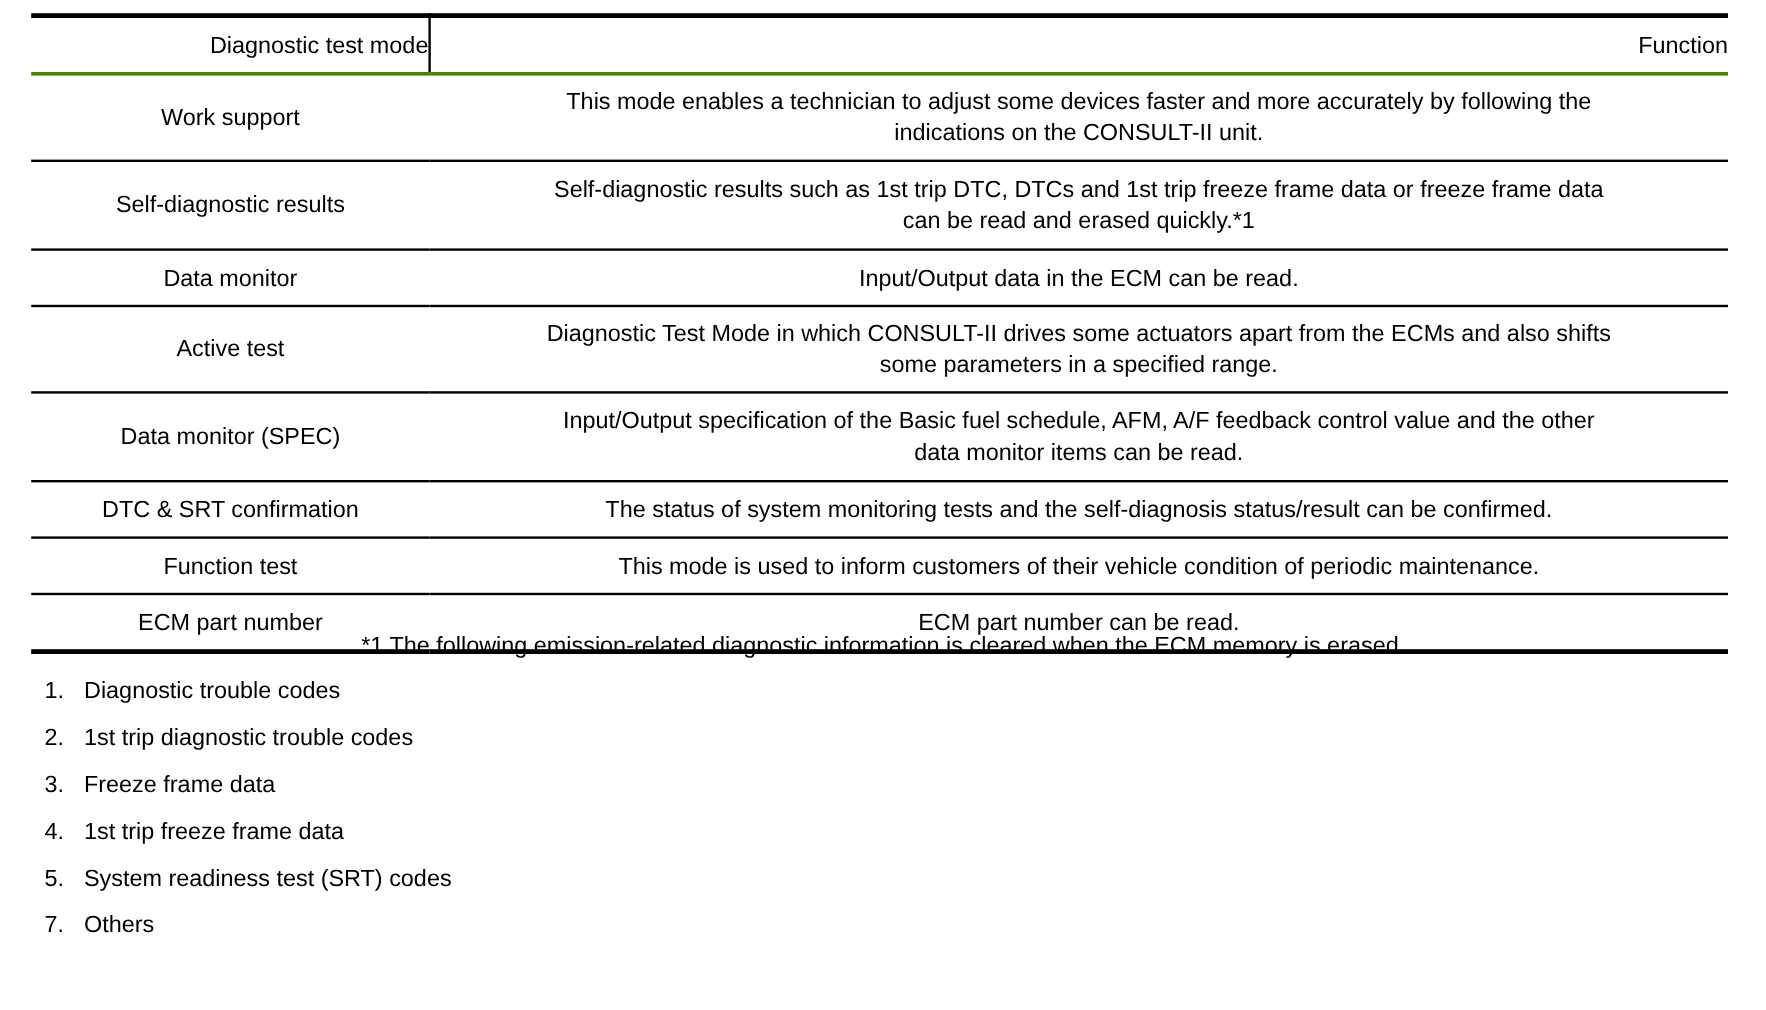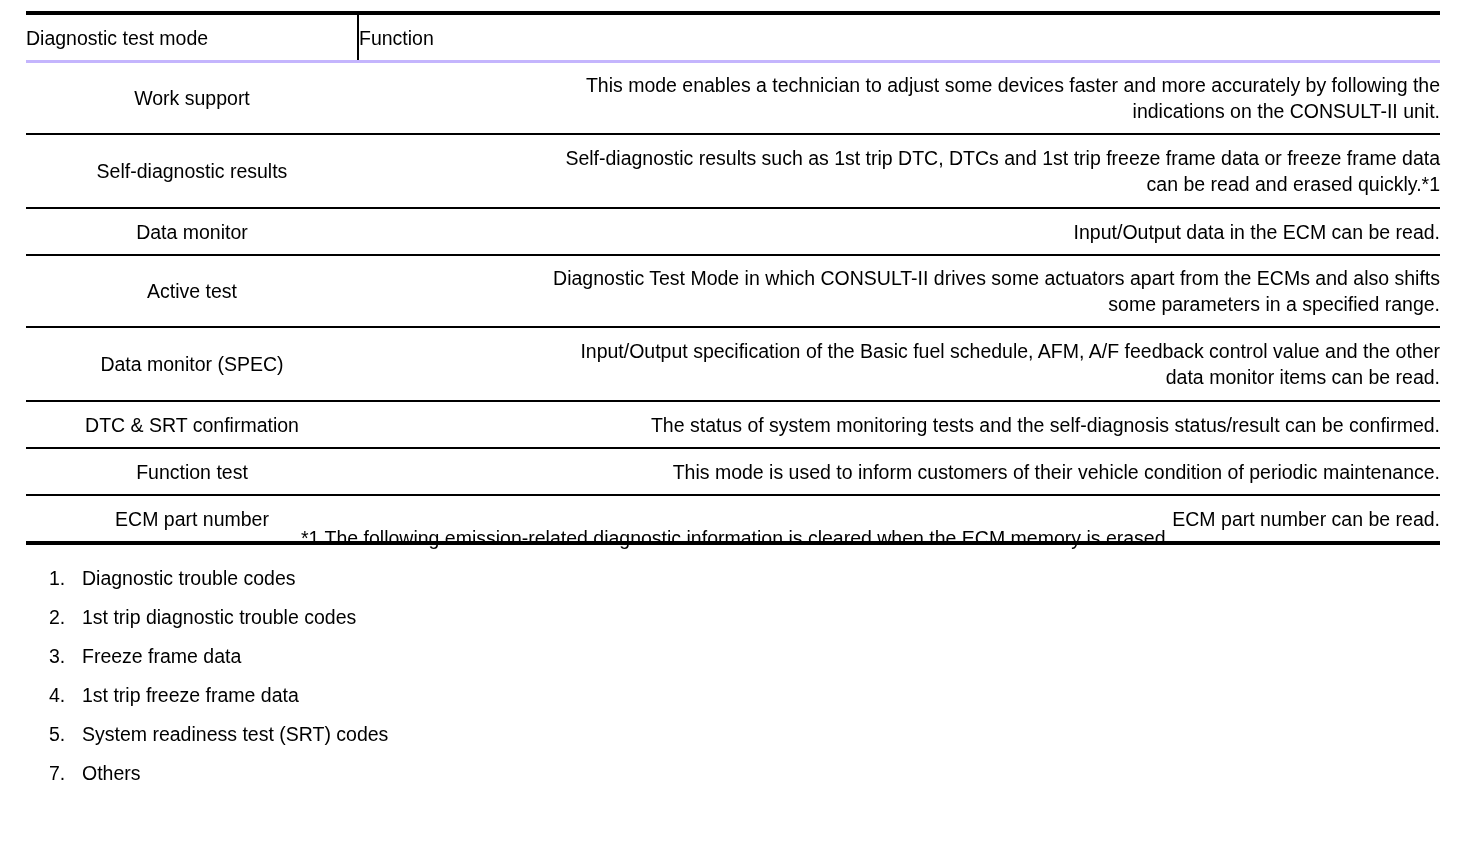--- a/index.html
+++ b/index.html
@@ -45,42 +45,42 @@
     font-size: 19.5px;
     line-height: 26px;
     vertical-align: middle;
     padding: 0;
     border: 0;
   }
 
   
   tr.head-row th {
     height: 45px;
-    border-bottom: 3px solid #c4b5fd;
-    text-align: left;
+    border-bottom: 3px solid #4d7c0f;
+    text-align: right;
   }
   tr.head-row th.mode-head {
     border-right: 2px solid #000;
   }
 
   
   tr.body-row td {
     border-bottom: 2px solid #000;
   }
   tr.body-row:last-child td {
     border-bottom: 0;
   }
   td.mode-cell {
     border-right: 2px solid #000;
     padding: 0 10px 0 16px;
     text-align: center;
   }
   td.func-cell {
     padding: 0 10px 0 16px;
-    text-align: right;
+    text-align: center;
   }
   .cell-inner {
     display: block;
   }
   .cell-inner .ln {
     display: block;
   }
 
   
   tr.r-h2 td { height: 70px; }   
@@ -97,21 +97,21 @@
     line-height: 26px;
   }
   .footnote .fn-lead {
     display: block;
     margin: 0 0 10px 0;
     white-space: nowrap;
     text-align: center;
   }
   ol.fn-list {
     list-style: none;
-    margin: 12px;
+    margin: 0;
     padding: 0;
   }
   ol.fn-list li {
     display: block;
     height: 39px;
     line-height: 30px;
     padding-left: 11px;
     white-space: nowrap;
   }
   ol.fn-list li .num {

